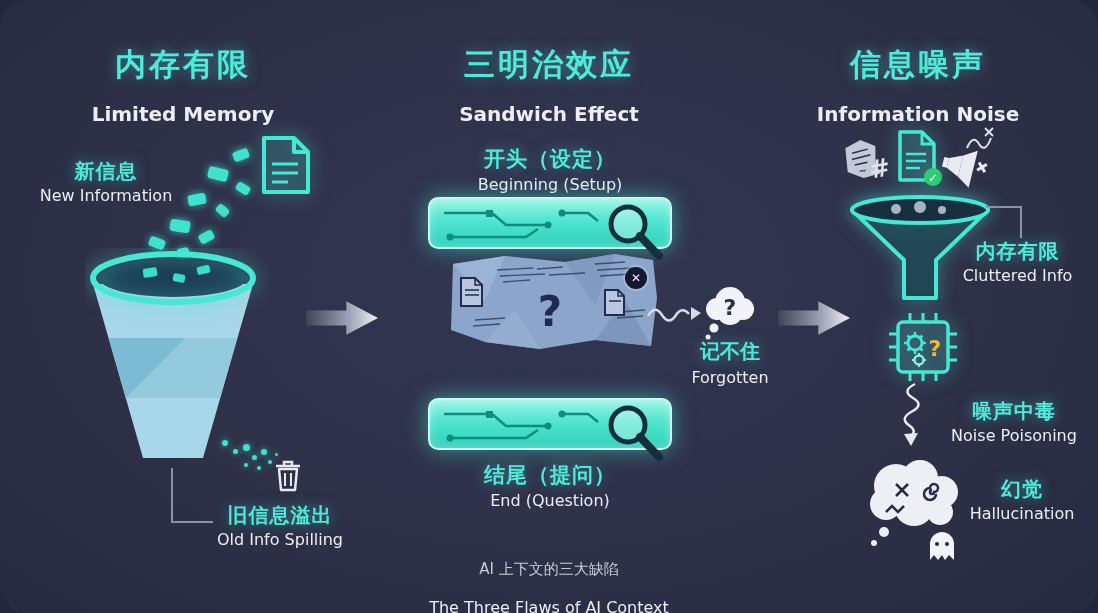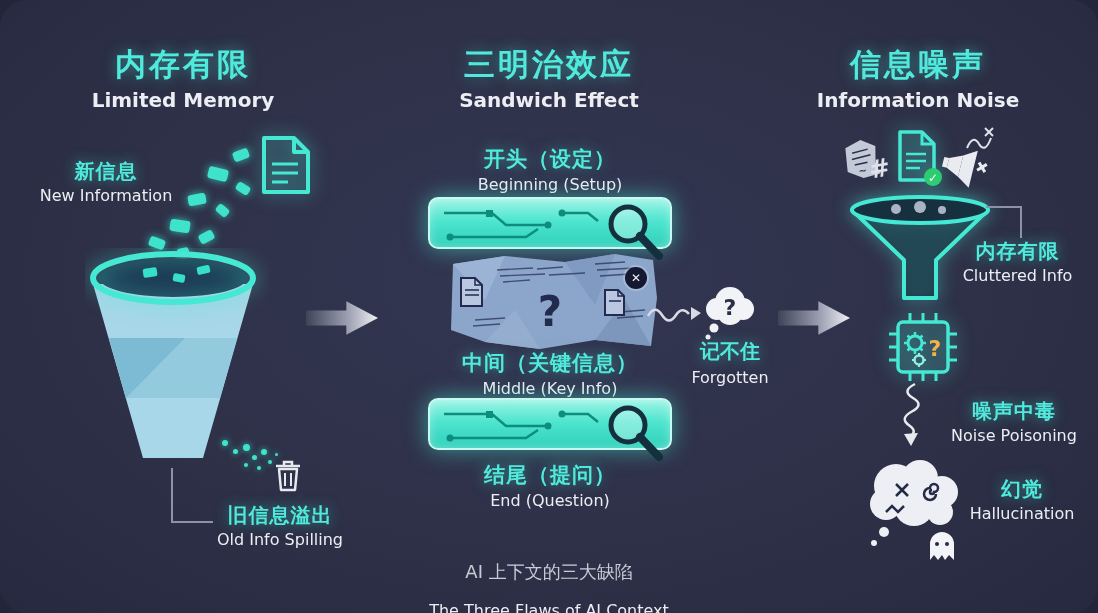--- a/index.html
+++ b/index.html
@@ -8,21 +8,21 @@
     position:relative; width:1098px; height:613px; overflow:hidden;
     background: radial-gradient(ellipse at 50% 45%, #333652 0%, #2e3148 55%, #262940 100%);
     font-family:"DejaVu Sans", sans-serif;
     border-radius:27px;
   }
   .abs { position:absolute; }
   .label { position:absolute; text-align:center; line-height:1.3; }
   .zh { color:#4feadb; font-weight:bold; text-shadow:0 0 14px rgba(69,232,210,.5); }
   .en { color:#edeef4; }
   .hdr-zh { font-size:31px; letter-spacing:3px; }
-  .hdr-en { font-size:20px; font-weight:600; margin-top:3px; }
+  .hdr-en { font-size:20px; font-weight:600; margin-top:17px; }
   .sub-zh { font-size:20px; letter-spacing:1px; }
   .sub-en { font-size:16px; margin-top:2px; }
   .chip {
     position:absolute; background:#3fe3cc; border-radius:3px;
     box-shadow:0 0 9px rgba(63,227,204,.8);
   }
   .dot { position:absolute; background:#3fe3cc; border-radius:50%;
     box-shadow:0 0 6px rgba(63,227,204,.8); }
   .flow-arrow {
     position:absolute; width:72px; height:38px;
@@ -177,24 +177,20 @@
       <path d="M173,40 v6 h6" fill="none" stroke="#232a4e" stroke-width="1.5"></path>
       <line x1="164" y1="51" x2="176" y2="51" stroke="#232a4e" stroke-width="1.5"></line>
     </g>
     <text x="105" y="76" font-size="42" font-weight="bold" fill="#222a4e" text-anchor="middle" font-family="DejaVu Sans, sans-serif">?</text>
   </svg>
 
   <div class="close-btn" style="left:625px; top:267px;">
     <span>✕</span>
   </div>
 
-  <div class="label" style="left:420px; top:350px; width:260px;">
-    <div class="zh sub-zh" style="font-size:21px;">中间（关键信息）</div>
-    <div class="en sub-en">Middle (Key Info)</div>
-  </div>
 
   <div class="bar" style="left:428px; top:398px;">
     <svg width="244" height="52" viewBox="0 0 244 52">
       <polyline points="14,14 62,14 76,26 118,26" fill="none" stroke="#0d8d7e" stroke-width="2.5"></polyline>
       <circle cx="118" cy="26" r="3.5" fill="#0d8d7e"></circle>
       <polyline points="20,38 96,38 108,30" fill="none" stroke="#0d8d7e" stroke-width="2.5"></polyline>
       <circle cx="20" cy="38" r="3.5" fill="#0d8d7e"></circle>
       <polyline points="132,14 158,14 168,22" fill="none" stroke="#0d8d7e" stroke-width="2.5"></polyline>
       <circle cx="132" cy="14" r="3.5" fill="#0d8d7e"></circle>
       <rect x="56" y="11" width="7" height="7" fill="#0d8d7e"></rect>
@@ -357,17 +353,17 @@
       <circle cx="89" cy="96" r="2" fill="#262b47"></circle>
     </g>
   </svg>
 
   <div class="label" style="left:952px; top:476px; width:140px;">
     <div class="zh sub-zh">幻觉</div>
     <div class="en sub-en">Hallucination</div>
   </div>
 
   <div class="label" style="left:384px; top:560px; width:330px;">
-    <div style="color:#c9cbd6; font-size:18px;">AI 上下文的三大缺陷</div>
+    <div style="color:#c9cbd6; font-size:15px;">AI 上下文的三大缺陷</div>
     <div class="en" style="font-size:16px; margin-top:18px;">The Three Flaws of AI Context</div>
   </div>
 
 </div>
 
 </body></html>

